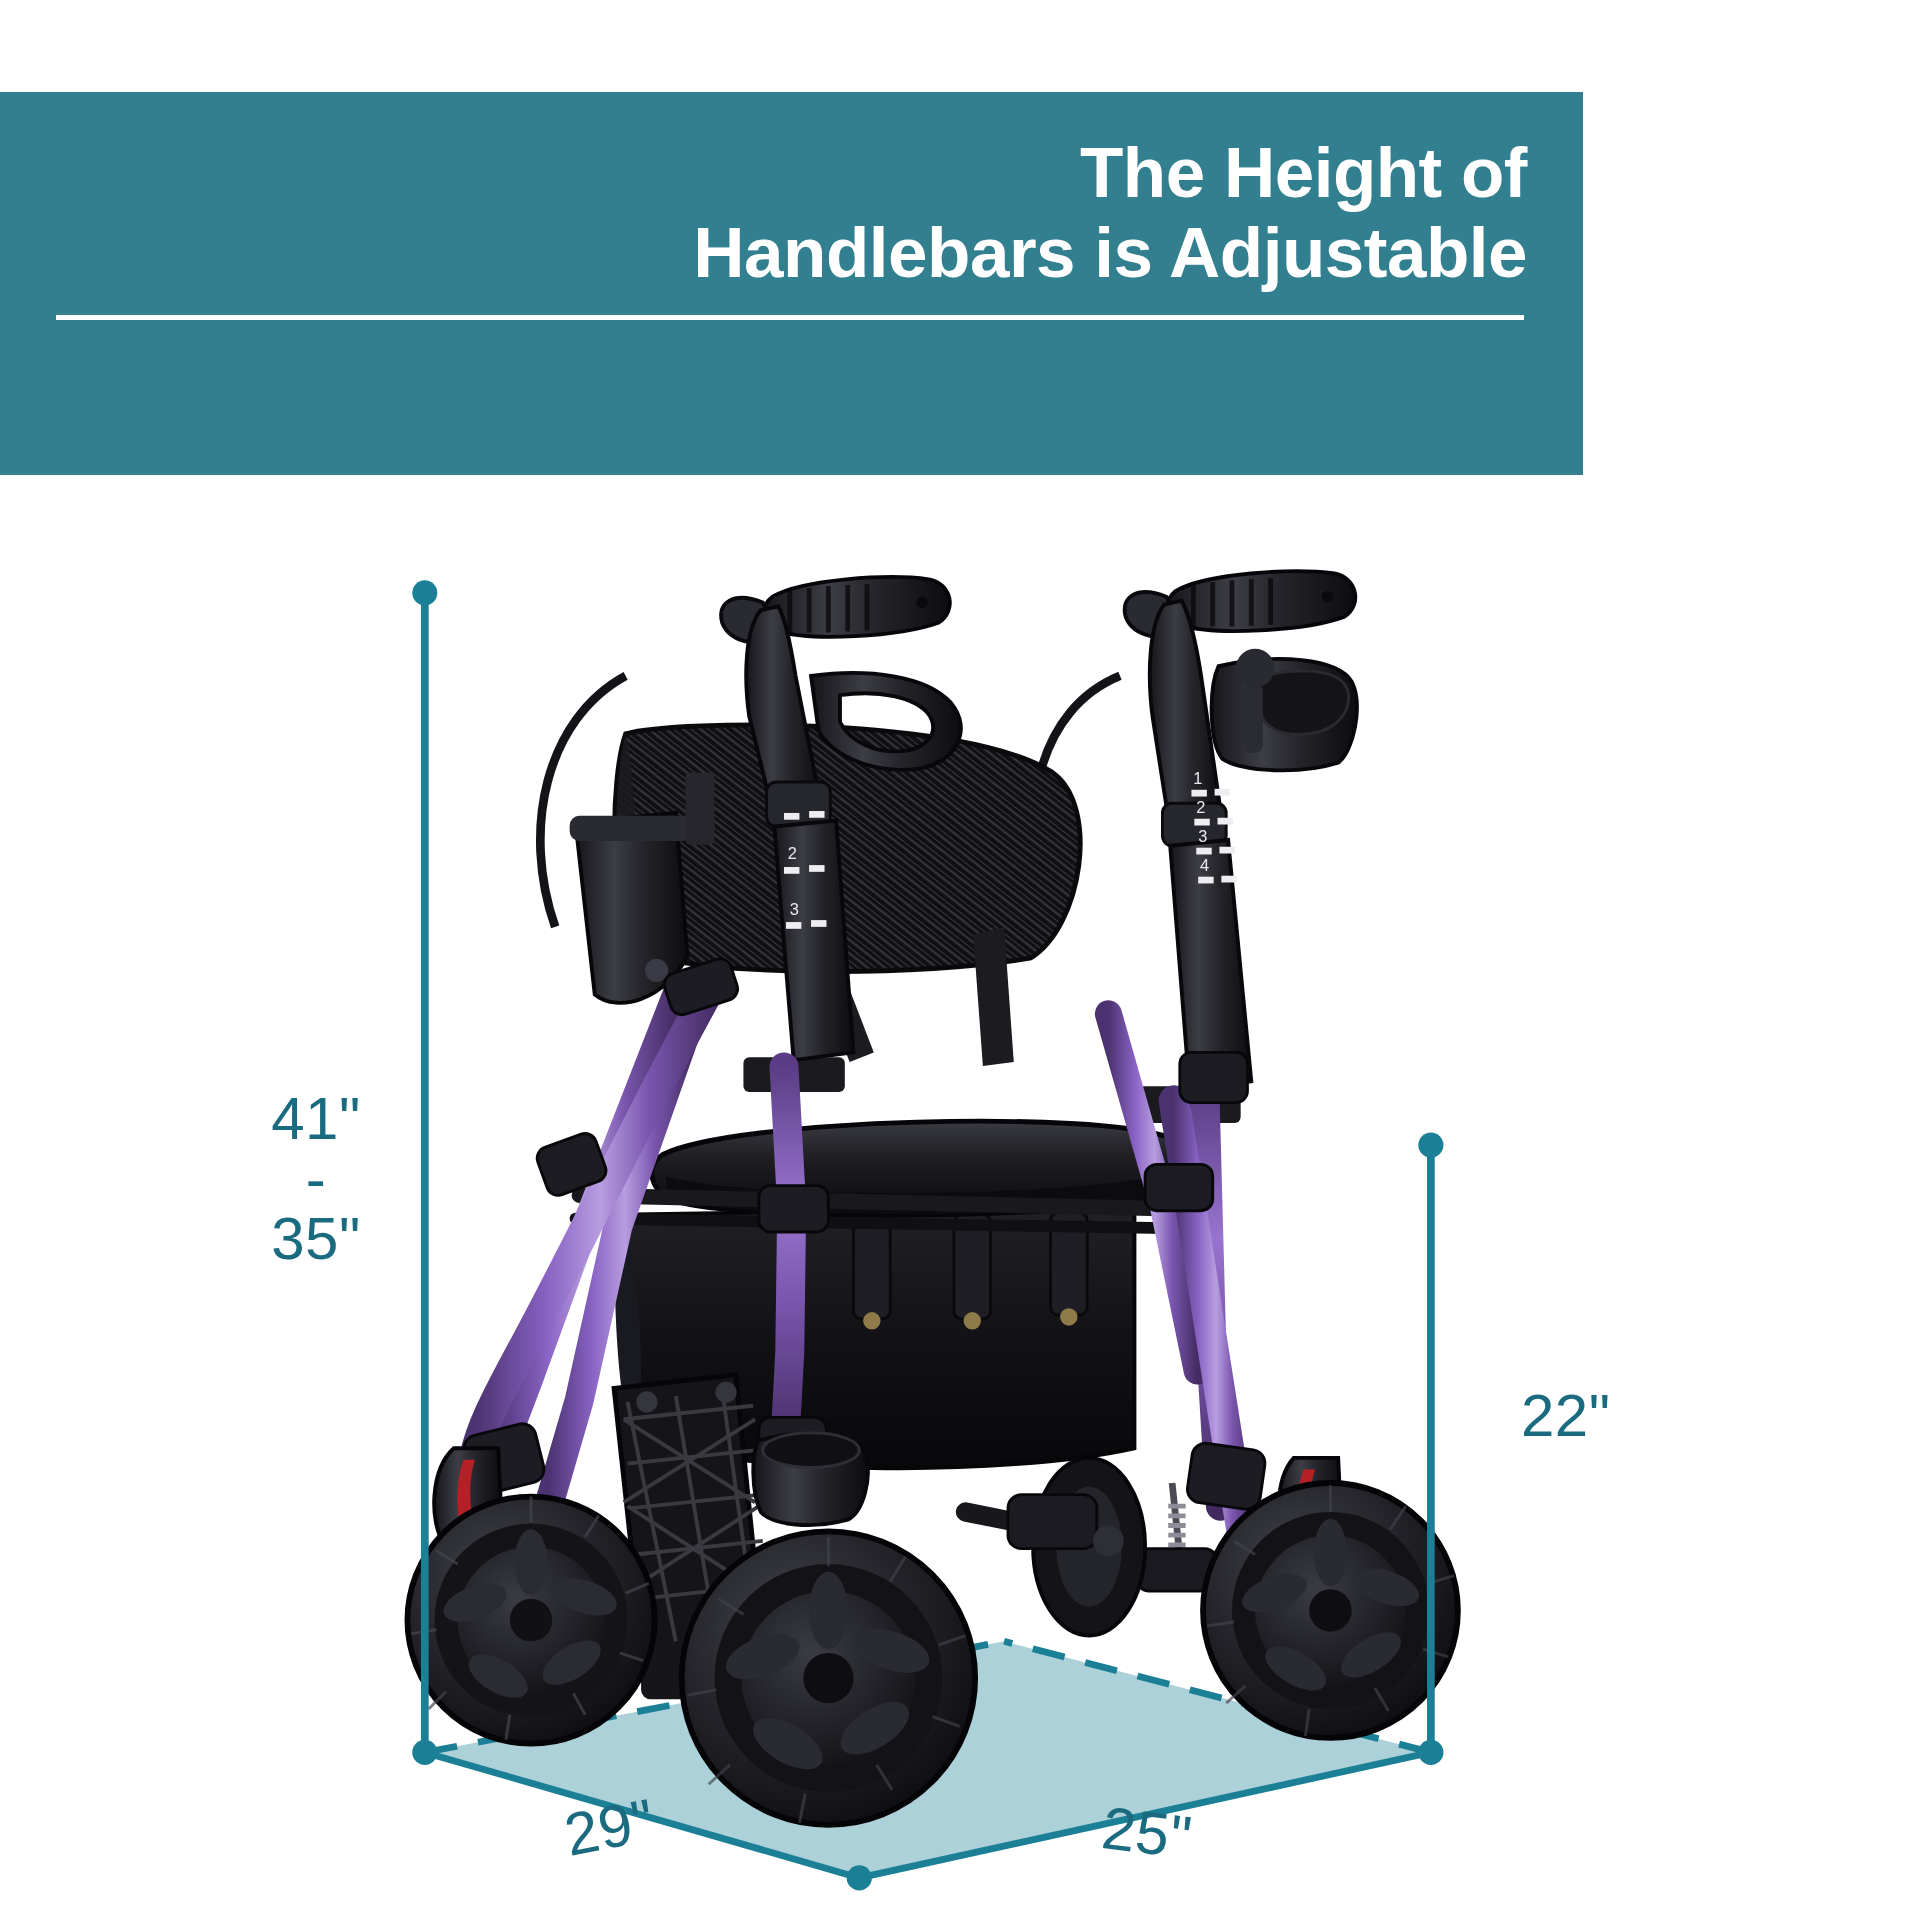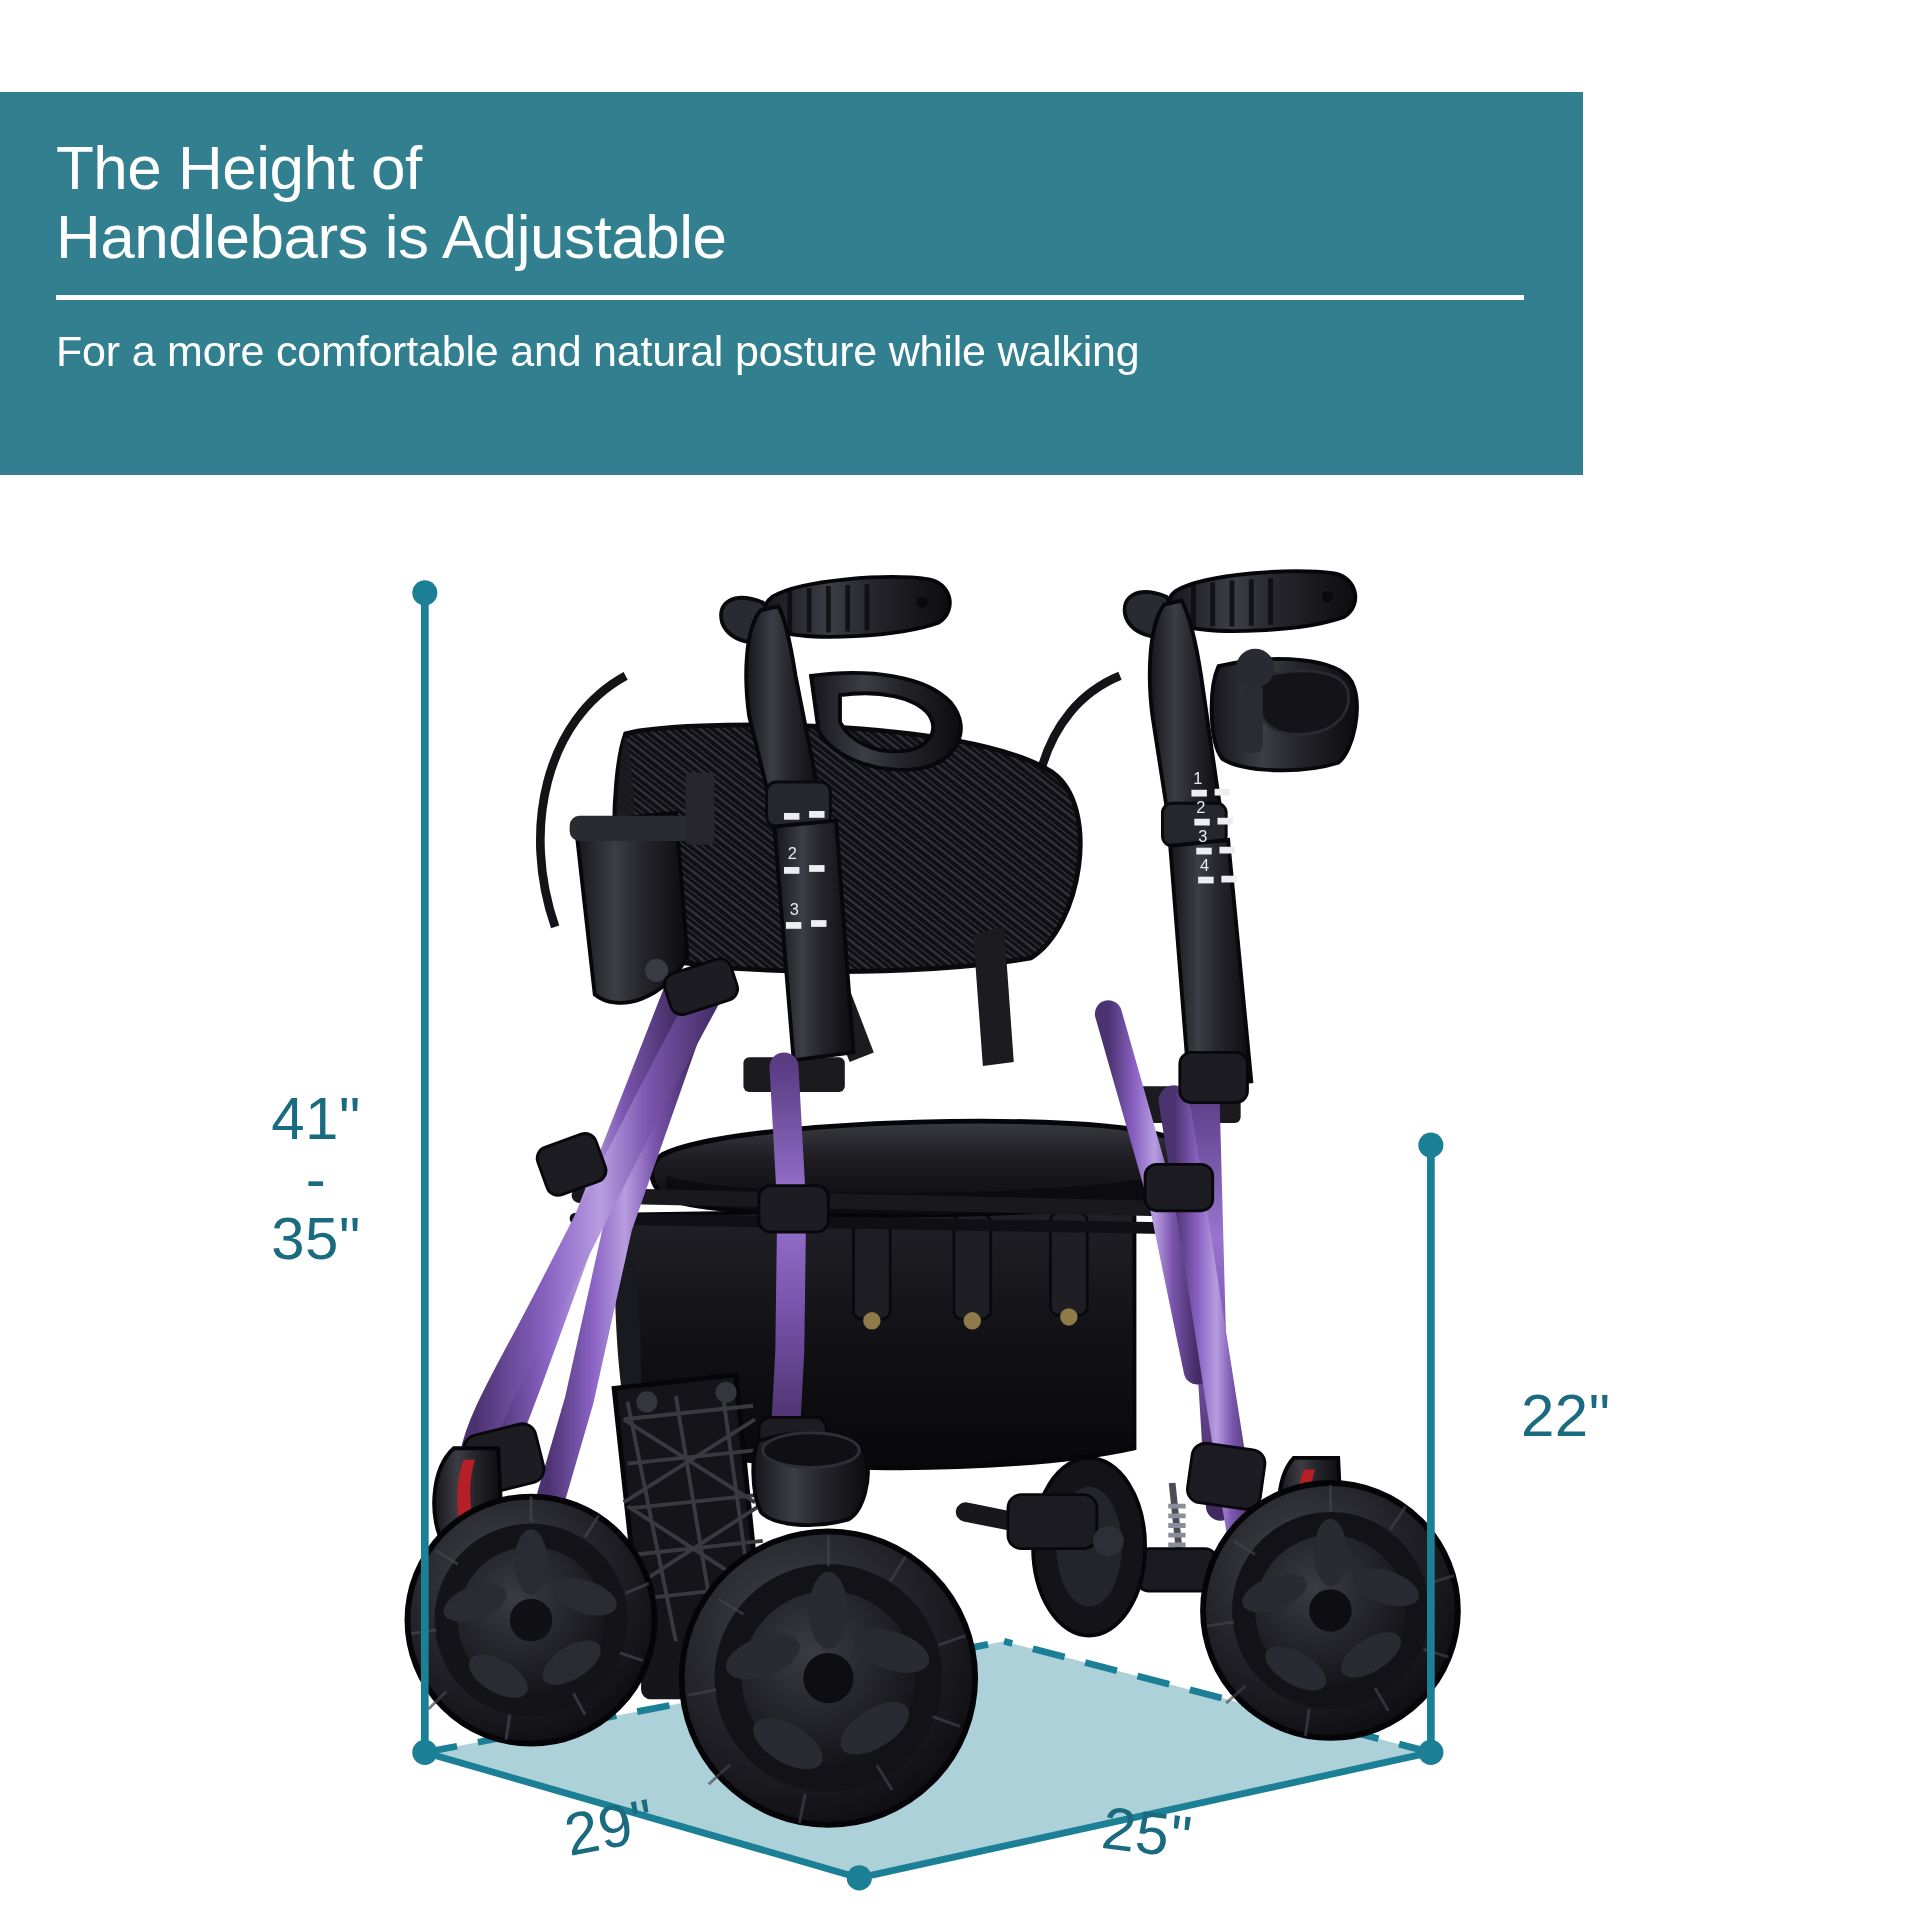--- a/index.html
+++ b/index.html
@@ -13,25 +13,26 @@
   
   #banner {
     position:absolute;
     left:0; top:92px;
     width:1583px; height:383px;
     background:#32808f;
     padding:41px 56px 0 56px;
   }
   #banner-title {
     color:#ffffff;
-    font-size:62px;
-    font-weight:normal;
+    font-size:71px;
+    font-weight:bold;
     line-height:1.12;
     letter-spacing:-0.5px;
     white-space:pre-line;
+    text-align:right;
   }
   #banner-rule {
     margin-top:23px;
     width:1468px;
     height:4.8px;
     background:#ffffff;
   }
   #banner-sub {
     margin-top:27px;
     color:#ffffff;
@@ -58,21 +59,20 @@
   
   #art { position:absolute; left:0; top:0; width:1931px; height:1931px; }
 </style>
 </head>
 <body>
 
 <div id="banner">
   <div id="banner-title">The Height of
 Handlebars is Adjustable</div>
   <div id="banner-rule"></div>
-  <div id="banner-sub">For a more comfortable and natural posture while walking</div>
 </div>
 
 <svg id="art" viewBox="0 0 2000 2000">
   <defs>
     <linearGradient id="gFrame" x1="0" y1="0" x2="1" y2="0">
       <stop offset="0" stop-color="#4b3270"></stop>
       <stop offset="0.30" stop-color="#8a63c4"></stop>
       <stop offset="0.52" stop-color="#b79de0"></stop>
       <stop offset="0.72" stop-color="#7a55ad"></stop>
       <stop offset="1" stop-color="#432c63"></stop>

